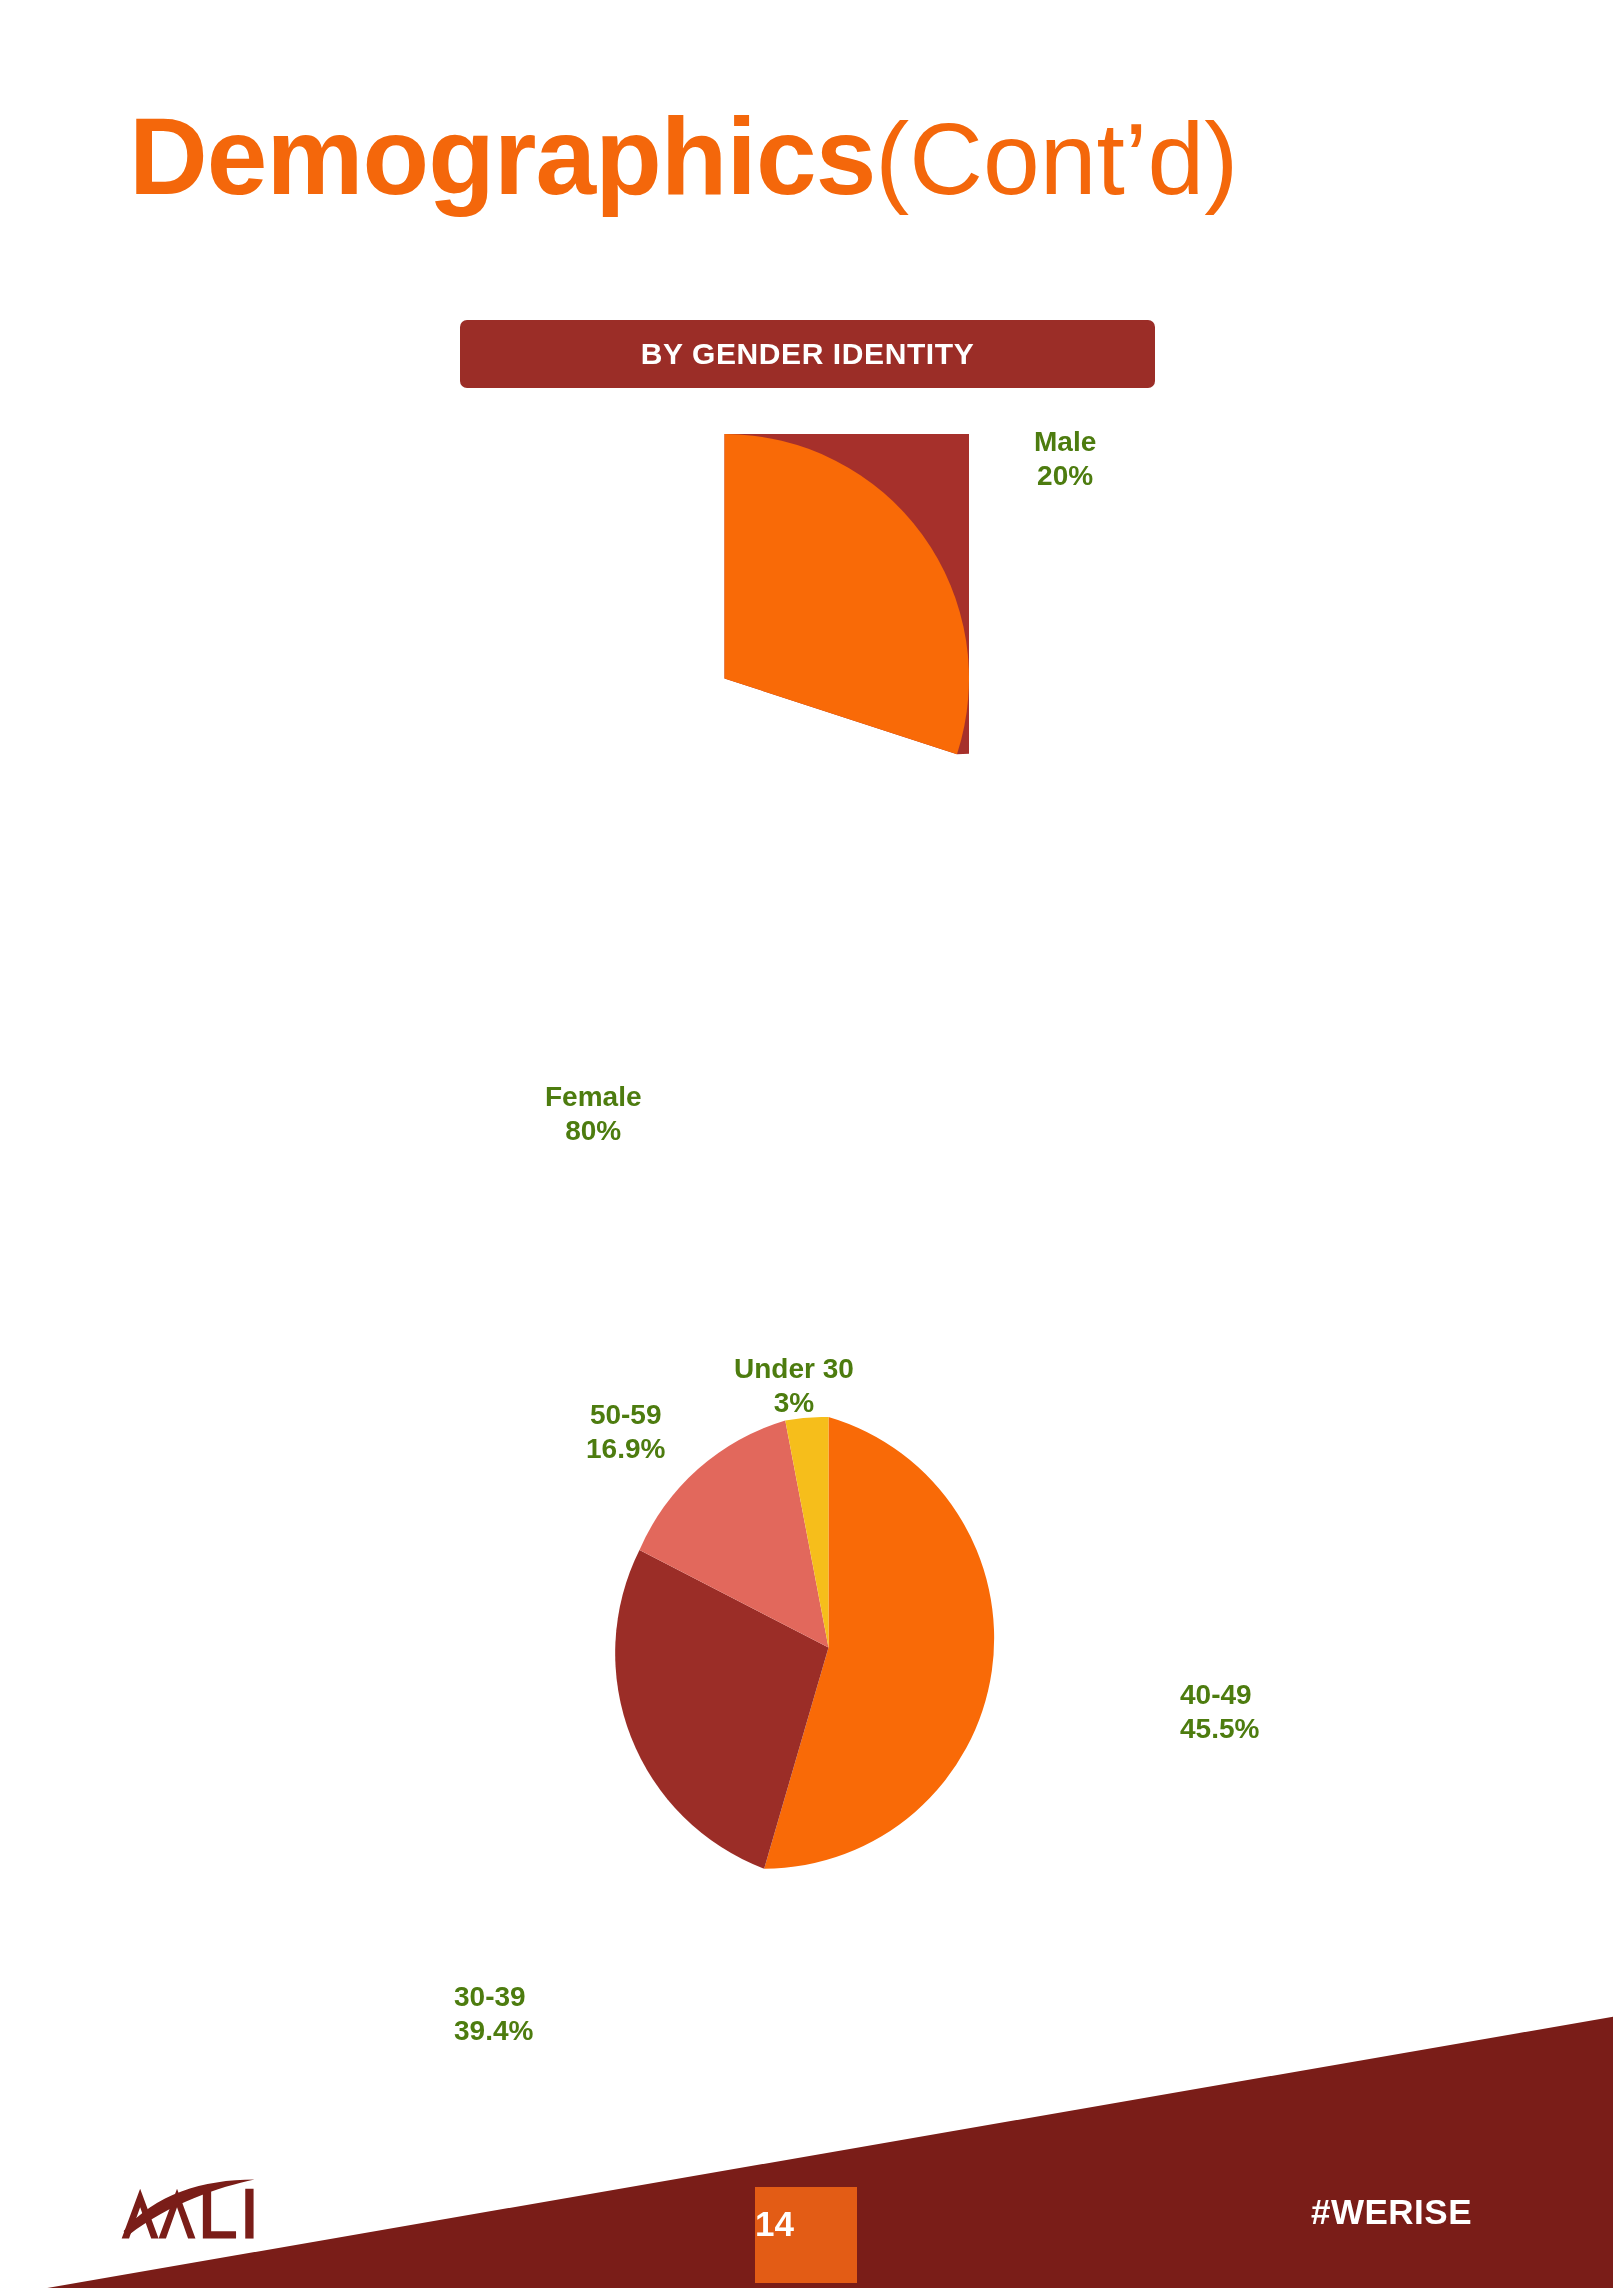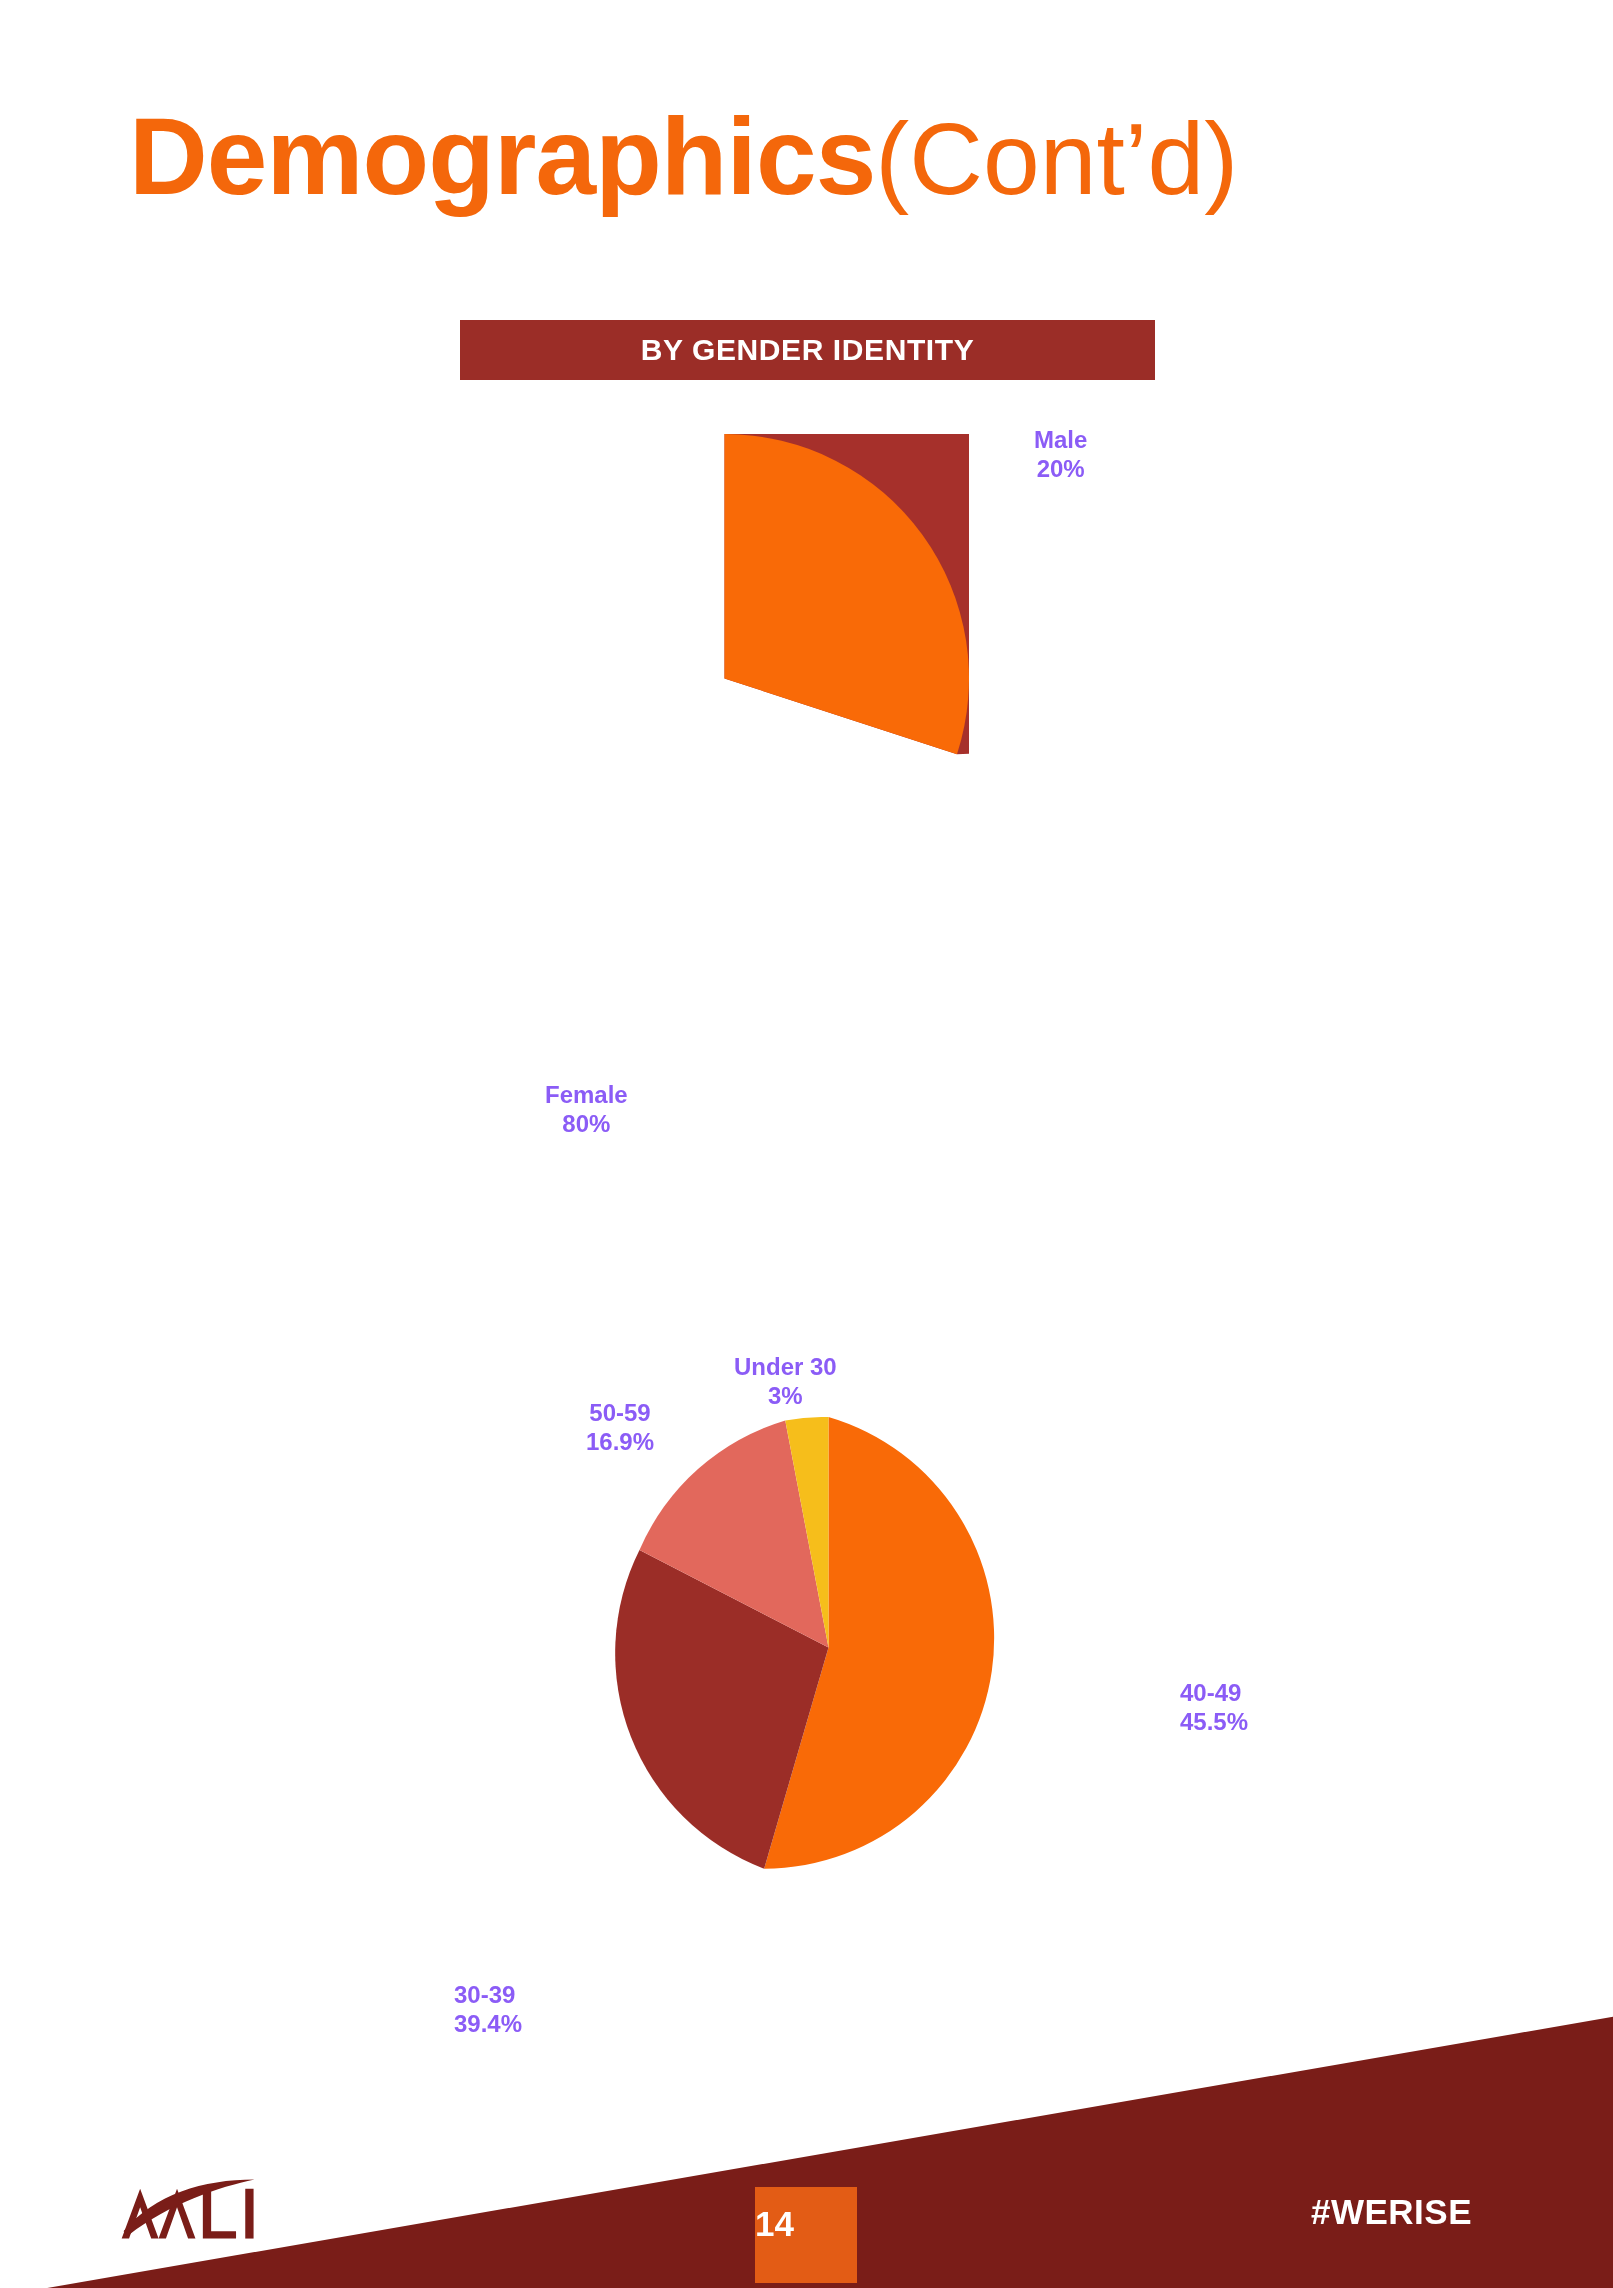--- a/index.html
+++ b/index.html
@@ -39,34 +39,34 @@
     display:flex;
     align-items:center;
     justify-content:center;
   }
   .banner span{
     color:#ffffff;
     font-weight:700;
     font-size:30px;
     letter-spacing:0.6px;
   }
-  #banner-gender{left:460px;top:320px;width:695px;height:60px;}
+  #banner-gender{left:460px;top:320px;width:695px;height:68px;border-radius:7px;}
   #banner-age{left:552px;top:1258px;width:502px;height:54px;}
 
   
   .pie-wrap{position:absolute;}
   #pie-gender-wrap{left:480px;top:434px;width:489px;height:489px;}
   #pie-age-wrap{left:598px;top:1417px;width:461px;height:461px;}
 
   
   .plabel{
     position:absolute;
-    color:#8b5cf6;
-    font-weight:700;
-    font-size:24px;
+    color:#4d7c0f;
+    font-weight:700;
+    font-size:28px;
     line-height:1.22;
     white-space:nowrap;
   }
   .plabel .pl-line{display:block;}
   .plabel.c{text-align:center;}
   .plabel.l{text-align:left;}
 
   #lbl-male{left:1034px;top:425px;text-align:center;}
   #lbl-female{left:545px;top:1080px;text-align:center;}
 

